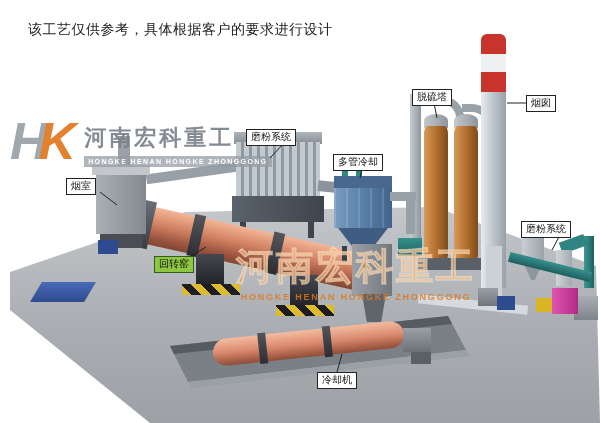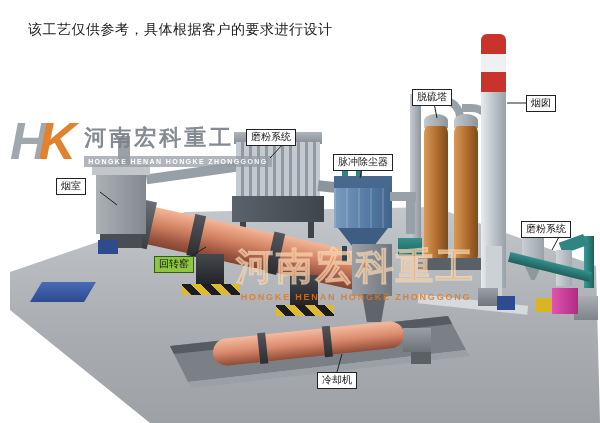--- a/index.html
+++ b/index.html
@@ -134,21 +134,21 @@
   
   #watermark { left:222px; top:242px; width:268px; text-align:center; z-index:8; pointer-events:none; }
   .wm-cn { font-size:37px; font-weight:bold; letter-spacing:3px; color:rgba(224,120,29,.52);
     -webkit-text-stroke:1px rgba(255,246,232,.55); white-space:nowrap; }
   .wm-en { font-size:9px; font-weight:bold; letter-spacing:1.8px; color:rgba(224,120,29,.82); white-space:nowrap; }
 
   
   .label { position:absolute; z-index:10; background:#fff; border:1px solid #222; font-size:10px;
     line-height:1.25; padding:1px 4px; color:#111; white-space:nowrap; }
   .label.green { background:var(--label-green,#8fc641); border-color:#2f5e1c; }
-  #lbl-smoke { left:56px; top:178px; }
+  #lbl-smoke { left:66px; top:178px; }
   #lbl-kiln { left:154px; top:256px; }
   #lbl-cooler { left:246px; top:129px; }
   #lbl-dc { left:333px; top:154px; }
   #lbl-tower { left:412px; top:89px; }
   #lbl-chimney { left:526px; top:95px; }
   #lbl-grind { left:521px; top:221px; }
   #lbl-cm { left:317px; top:372px; }
 
   #leaders { left:0; top:0; z-index:9; pointer-events:none; }
 </style>
@@ -264,19 +264,19 @@
       <line x1="434" y1="103" x2="437" y2="118"></line>
       <line x1="526" y1="103" x2="507" y2="103"></line>
       <line x1="560" y1="235" x2="552" y2="250"></line>
       <line x1="337" y1="372" x2="342" y2="354"></line>
     </g>
   </svg>
 
   <div id="lbl-smoke" class="label">烟室</div>
   <div id="lbl-kiln" class="label green">回转窑</div>
   <div id="lbl-cooler" class="label">磨粉系统</div>
-  <div id="lbl-dc" class="label">脉冲除尘器</div>
+  <div id="lbl-dc" class="label">多管冷却</div>
   <div id="lbl-tower" class="label">脱硫塔</div>
   <div id="lbl-chimney" class="label">烟囱</div>
   <div id="lbl-grind" class="label">磨粉系统</div>
   <div id="lbl-cm" class="label">冷却机</div>
 
 </div>
 
 </body></html>

